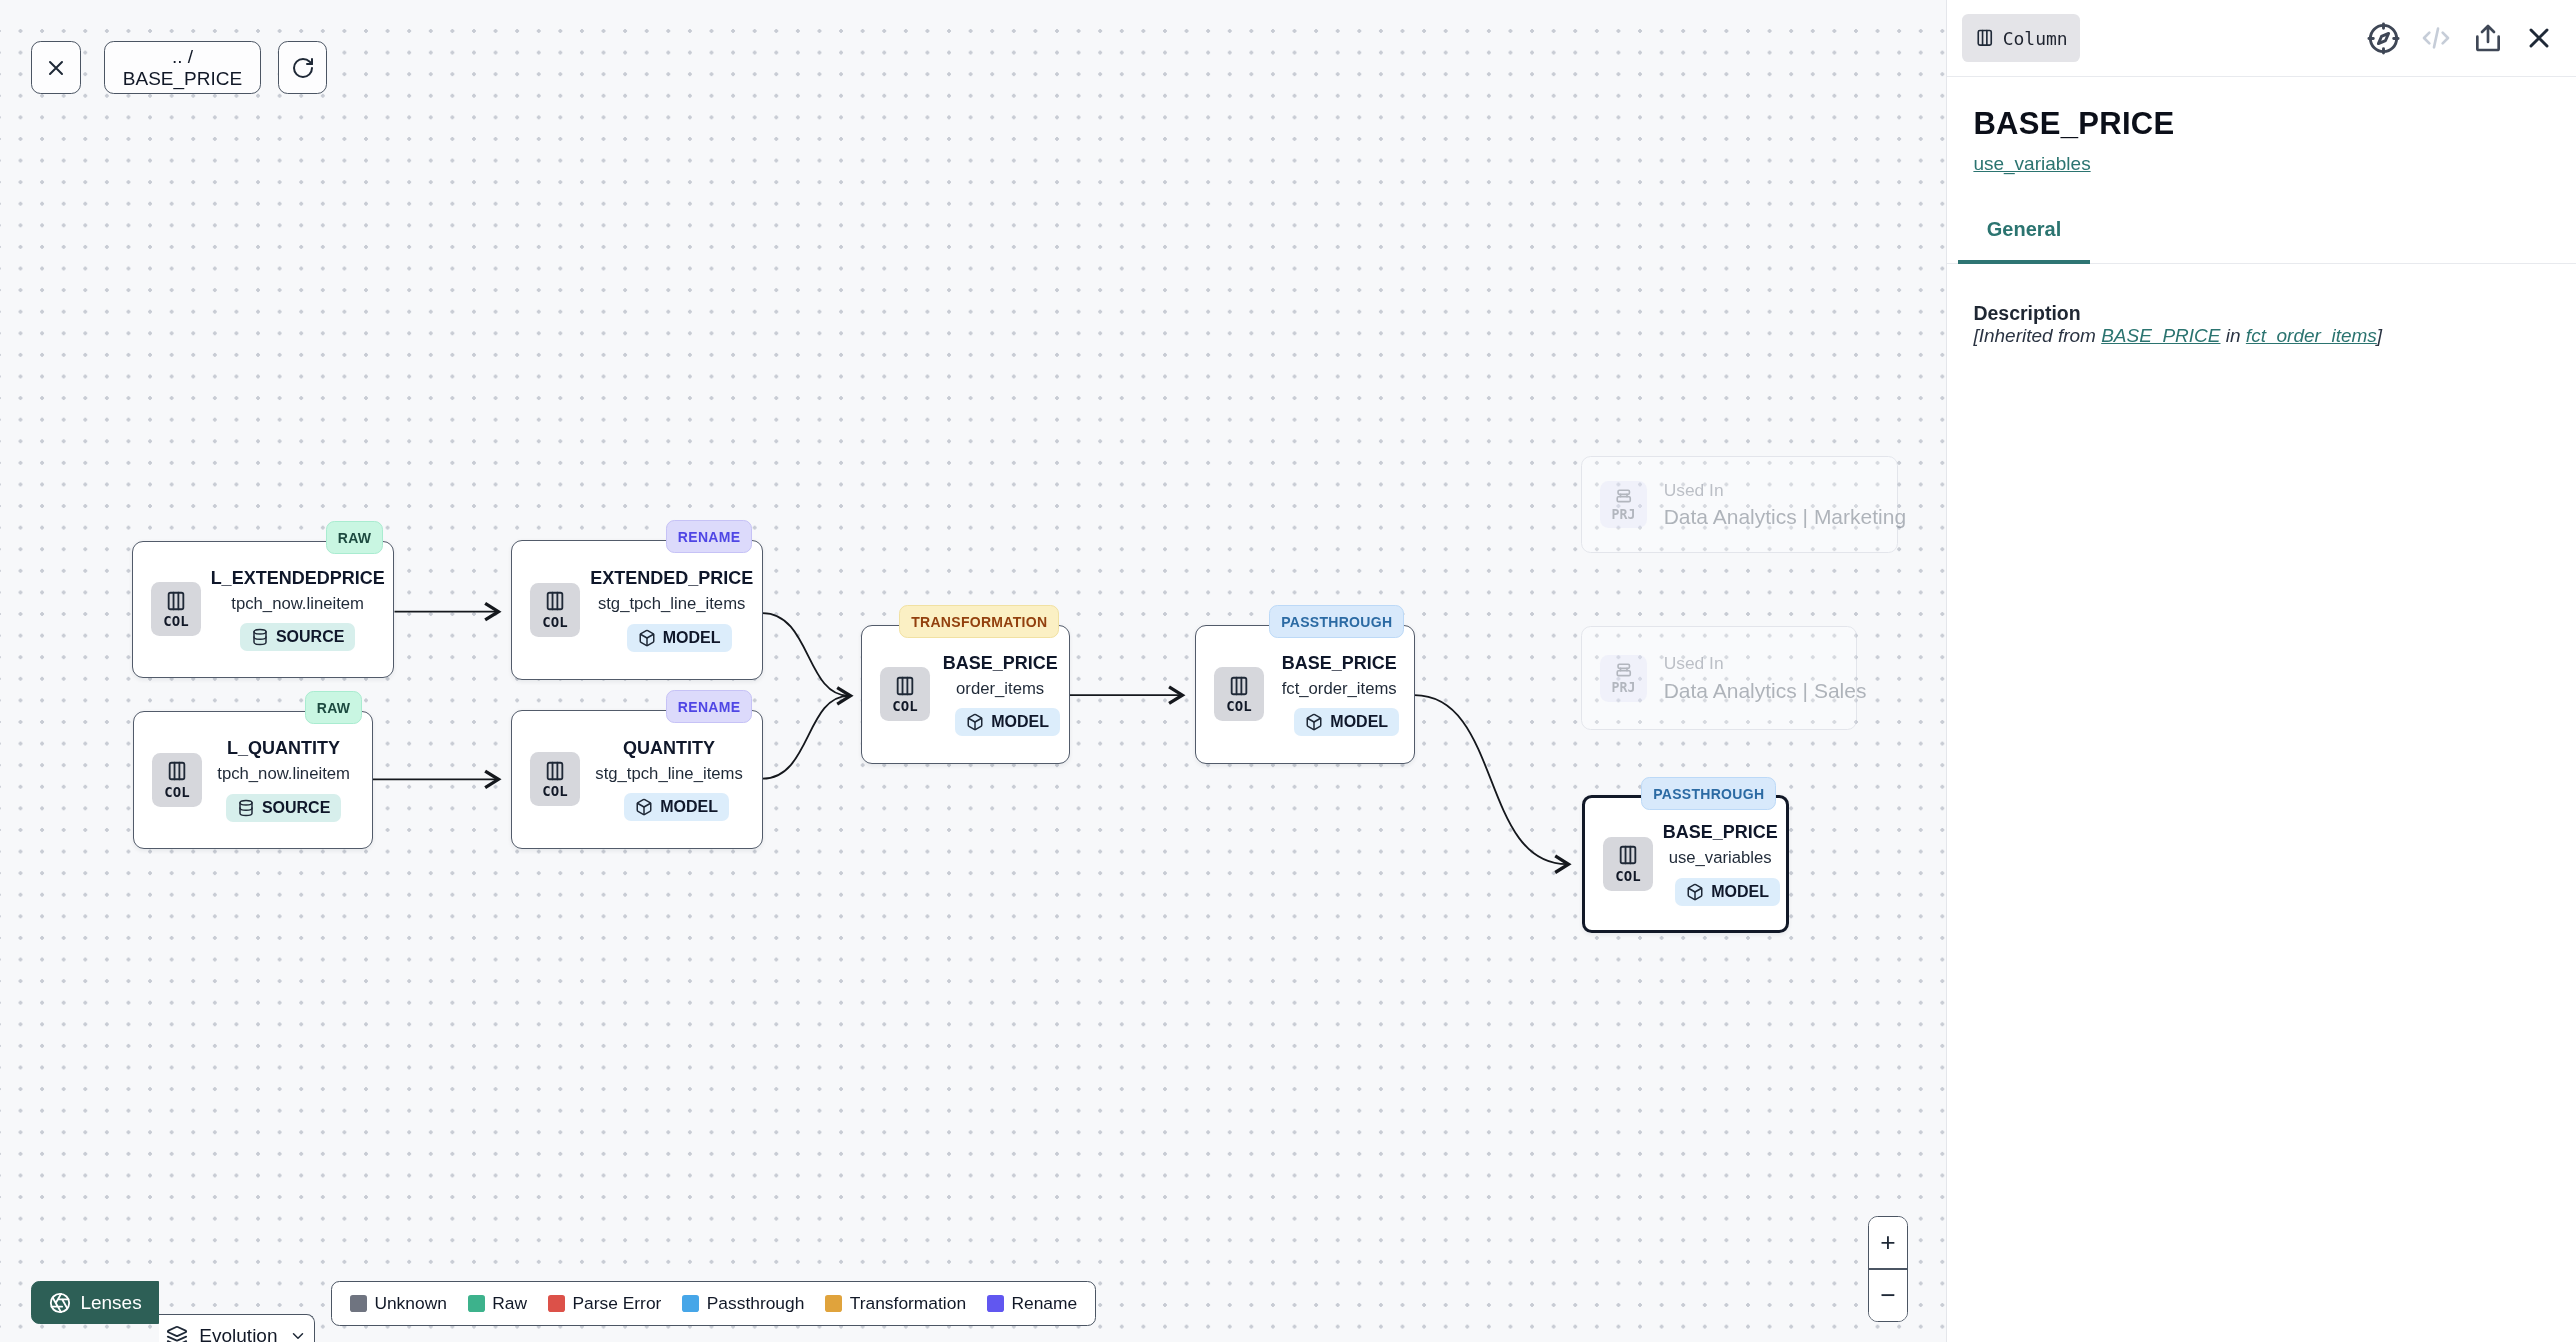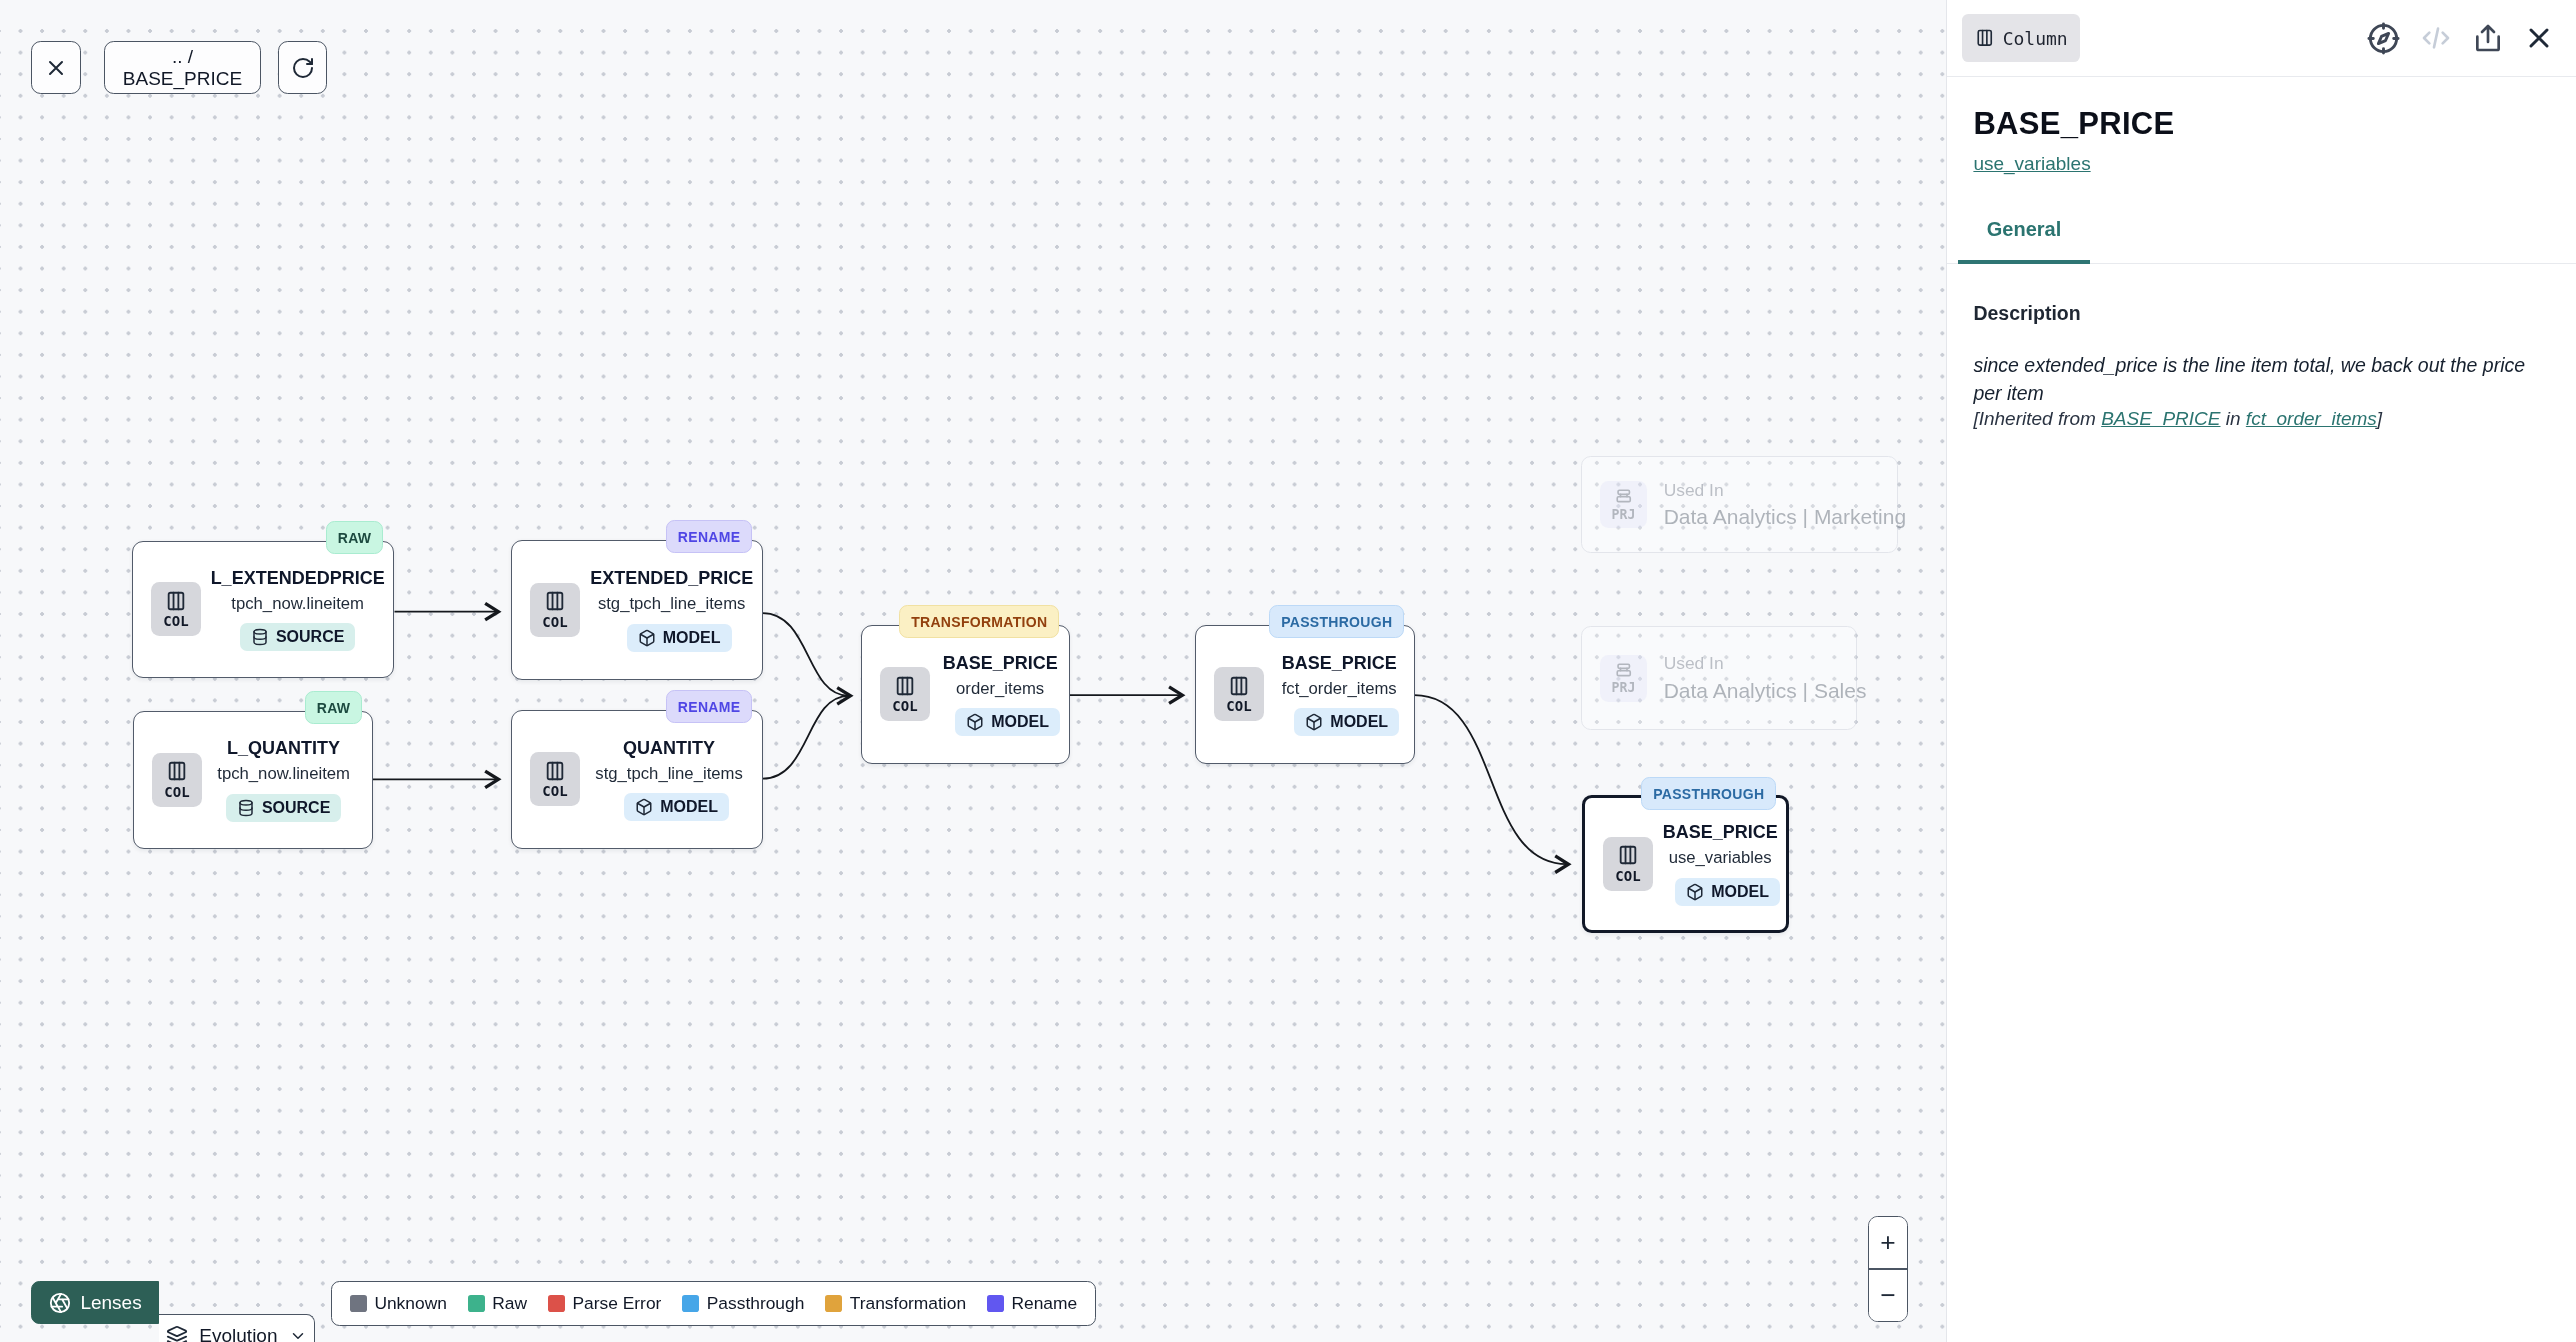--- a/index.html
+++ b/index.html
@@ -484,20 +484,19 @@
       <div class="ptitle">BASE_PRICE</div>
       <a class="plink">use_variables</a>
     </div>
 
     <div class="tabs">
       <div class="tab">General</div>
     </div>
 
     <div class="section">
       <div class="dhead">Description</div>
-      <div class="dbody">since extended_price is the line item total, we back out the price per item</div>
       <div class="dinherit">
         <span>[Inherited from </span><a>BASE_PRICE</a><span> in </span><a>fct_order_items</a><span>]</span>
       </div>
     </div>
   </div>
 </div>
 
 
 </body></html>

